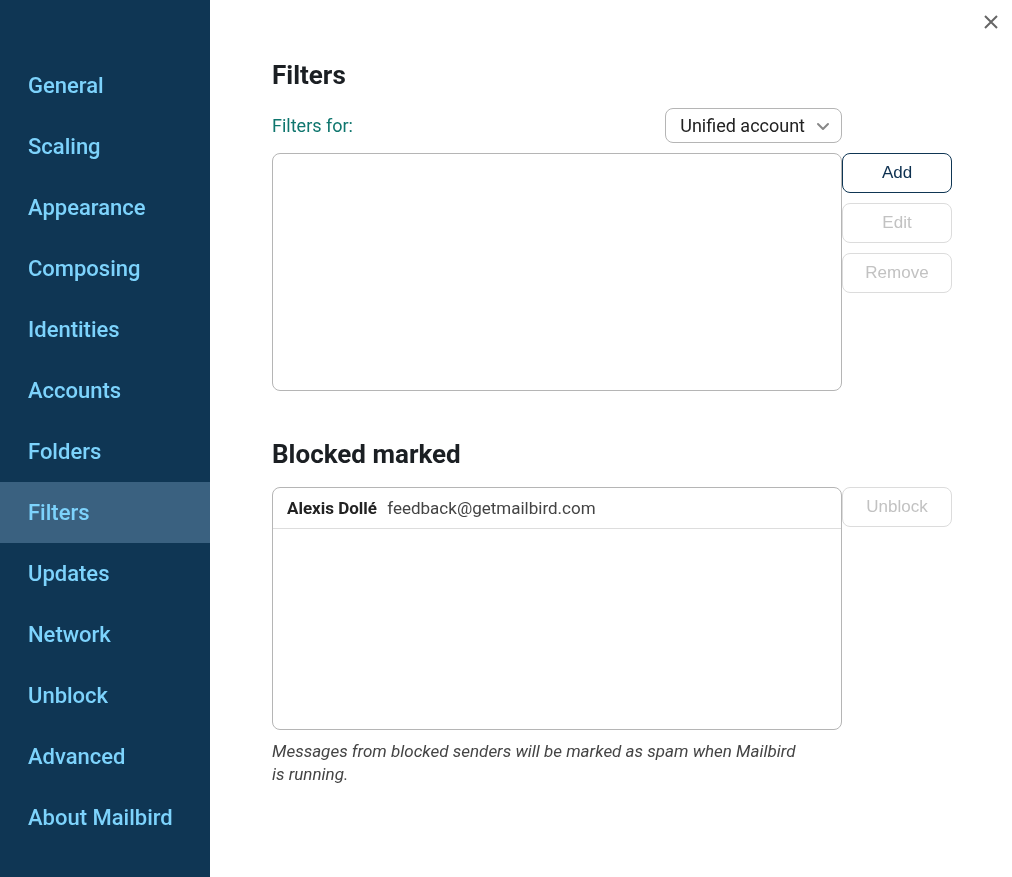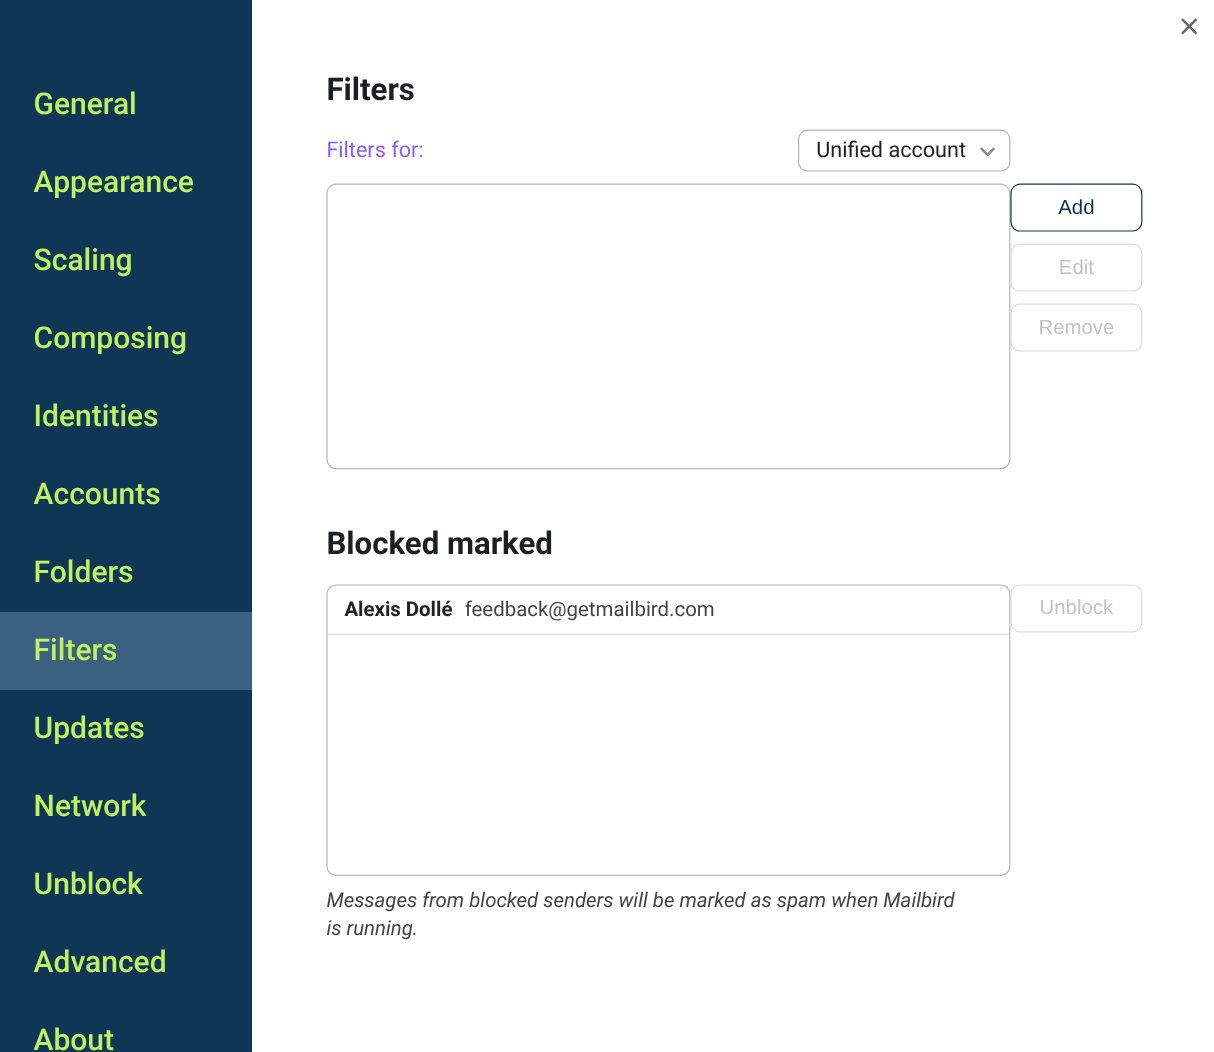--- a/index.html
+++ b/index.html
@@ -34,24 +34,24 @@
     }
     .sidebar {
       width: 210px;
       background: #0f3654;
       color: #ffffff;
       padding-top: 55px;
       flex-shrink: 0;
     }
     .sidebar-item {
       padding: 18px 28px;
-      font-size: 25px;
+      font-size: 22px;
       font-weight: 500;
       cursor: pointer;
-      color: #bef264;
+      color: #7dd3fc;
     }
     .sidebar-item.active {
       background: #3a6180;
     }
     .content {
       flex: 1;
       padding: 60px 52px 20px 62px;
       overflow: auto;
     }
     .section-title {
@@ -62,21 +62,21 @@
     }
     .filters-for-row {
       display: flex;
       align-items: center;
       justify-content: space-between;
       margin-bottom: 10px;
       width: 570px;
     }
     .filters-for-label {
       font-size: 18px;
-      color: #8b5cf6;
+      color: #0f766e;
     }
     .account-select {
       border: 1px solid #b5b5b5;
       border-radius: 8px;
       padding: 6px 10px 6px 14px;
       font-size: 18px;
       color: #222;
       background: #fff;
       display: flex;
       align-items: center;
@@ -160,22 +160,22 @@
   <span>
     <svg width="14" height="14" viewBox="0 0 14 14">
         <path d="M1 1 L13 13 M13 1 L1 13" stroke="#666" stroke-width="2" fill="none"></path>
       </svg>
   </span>
 </button>
 
 <div class="container">
   <div class="sidebar">
     <div class="sidebar-item"><span>General</span></div>
+    <div class="sidebar-item"><span>Scaling</span></div>
     <div class="sidebar-item"><span>Appearance</span></div>
-    <div class="sidebar-item"><span>Scaling</span></div>
     <div class="sidebar-item"><span>Composing</span></div>
     <div class="sidebar-item"><span>Identities</span></div>
     <div class="sidebar-item"><span>Accounts</span></div>
     <div class="sidebar-item"><span>Folders</span></div>
     <div class="sidebar-item active"><span>Filters</span></div>
     <div class="sidebar-item"><span>Updates</span></div>
     <div class="sidebar-item"><span>Network</span></div>
     <div class="sidebar-item"><span>Unblock</span></div>
     <div class="sidebar-item"><span>Advanced</span></div>
     <div class="sidebar-item"><span>About Mailbird</span></div>

